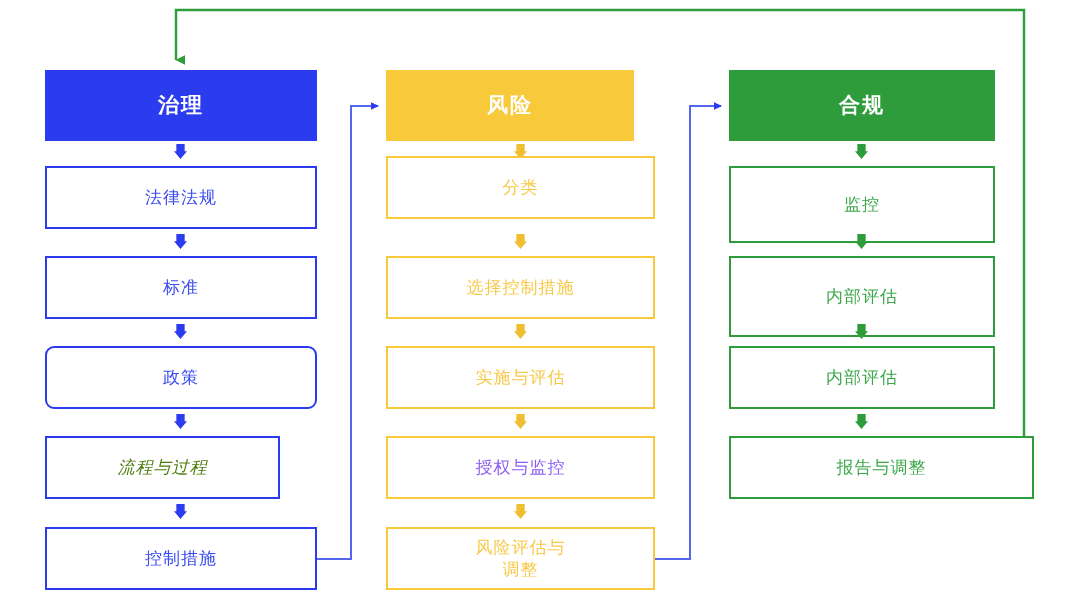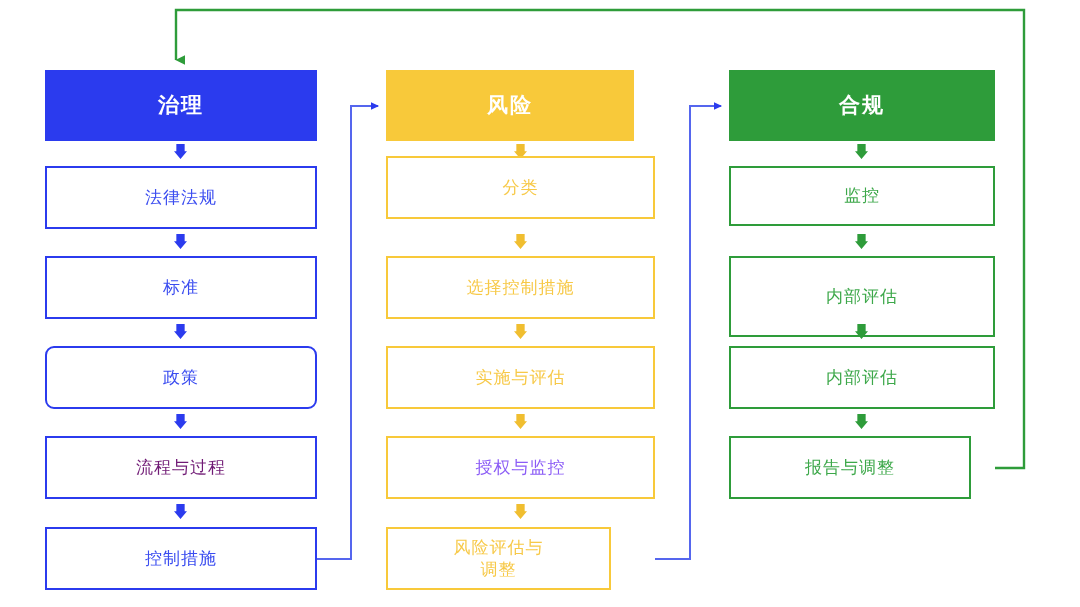--- a/index.html
+++ b/index.html
@@ -96,21 +96,21 @@
     <div class="arrow" style="left:174px;top:324px;">
       <i style="background:#2B3BEE;"></i>
     </div>
     <div class="node step" style="left:45px;top:346px;width:272px;height:63px;border-color:#2B3BEE;color:#3B4DF0;border-radius:9px;">
       <span>政策</span>
     </div>
 
     <div class="arrow" style="left:174px;top:414px;">
       <i style="background:#2B3BEE;"></i>
     </div>
-    <div class="node step" style="left:45px;top:436px;width:272px;height:63px;border-color:#2B3BEE;color:#701a75;">
+    <div class="node step" style="left:45px;top:436px;width:235px;height:63px;border-color:#2B3BEE;color:#4d7c0f;font-style:italic;">
       <span>流程与过程</span>
     </div>
 
     <div class="arrow" style="left:174px;top:504px;">
       <i style="background:#2B3BEE;"></i>
     </div>
     <div class="node step" style="left:45px;top:527px;width:272px;height:63px;border-color:#2B3BEE;color:#3B4DF0;">
       <span>控制措施</span>
     </div>
   </div>
@@ -145,54 +145,54 @@
     <div class="arrow" style="left:514px;top:414px;">
       <i style="background:#F0BE30;"></i>
     </div>
     <div class="node step" style="left:386px;top:436px;width:269px;height:63px;border-color:#F8C93A;color:#8b5cf6;">
       <span>授权与监控</span>
     </div>
 
     <div class="arrow" style="left:514px;top:504px;">
       <i style="background:#F0BE30;"></i>
     </div>
-    <div class="node step two-line" style="left:386px;top:527px;width:225px;height:63px;border-color:#F8C93A;color:#F7C948;flex-direction:column;">
+    <div class="node step two-line" style="left:386px;top:527px;width:269px;height:63px;border-color:#F8C93A;color:#F7C948;flex-direction:column;">
       <span>风险评估与</span>
       <span>调整</span>
     </div>
   </div>
 
   <div class="column">
 
     <div class="node header" style="left:729px;top:70px;width:266px;height:71px;background:#2E9C3A;">
       <span>合规</span>
     </div>
 
     <div class="arrow" style="left:855px;top:144px;">
       <i style="background:#2E9C3A;"></i>
     </div>
-    <div class="node step" style="left:729px;top:166px;width:266px;height:60px;border-color:#2E9C3A;color:#3DA84A;text-align:center;">
+    <div class="node step" style="left:729px;top:166px;width:266px;height:77px;border-color:#2E9C3A;color:#3DA84A;text-align:center;">
       <span>监控</span>
     </div>
 
     <div class="arrow" style="left:855px;top:234px;">
       <i style="background:#2E9C3A;"></i>
     </div>
     <div class="node step" style="left:729px;top:256px;width:266px;height:81px;border-color:#2E9C3A;color:#3DA84A;">
       <span>内部评估</span>
     </div>
 
     <div class="arrow" style="left:855px;top:324px;">
       <i style="background:#2E9C3A;"></i>
     </div>
     <div class="node step" style="left:729px;top:346px;width:266px;height:63px;border-color:#2E9C3A;color:#3DA84A;">
       <span>内部评估</span>
     </div>
 
     <div class="arrow" style="left:855px;top:414px;">
       <i style="background:#2E9C3A;"></i>
     </div>
-    <div class="node step" style="left:729px;top:436px;width:242px;height:63px;border-color:#2E9C3A;color:#3DA84A;">
+    <div class="node step" style="left:729px;top:436px;width:305px;height:63px;border-color:#2E9C3A;color:#3DA84A;">
       <span>报告与调整</span>
     </div>
   </div>
 
 </div>
 
 </body></html>

